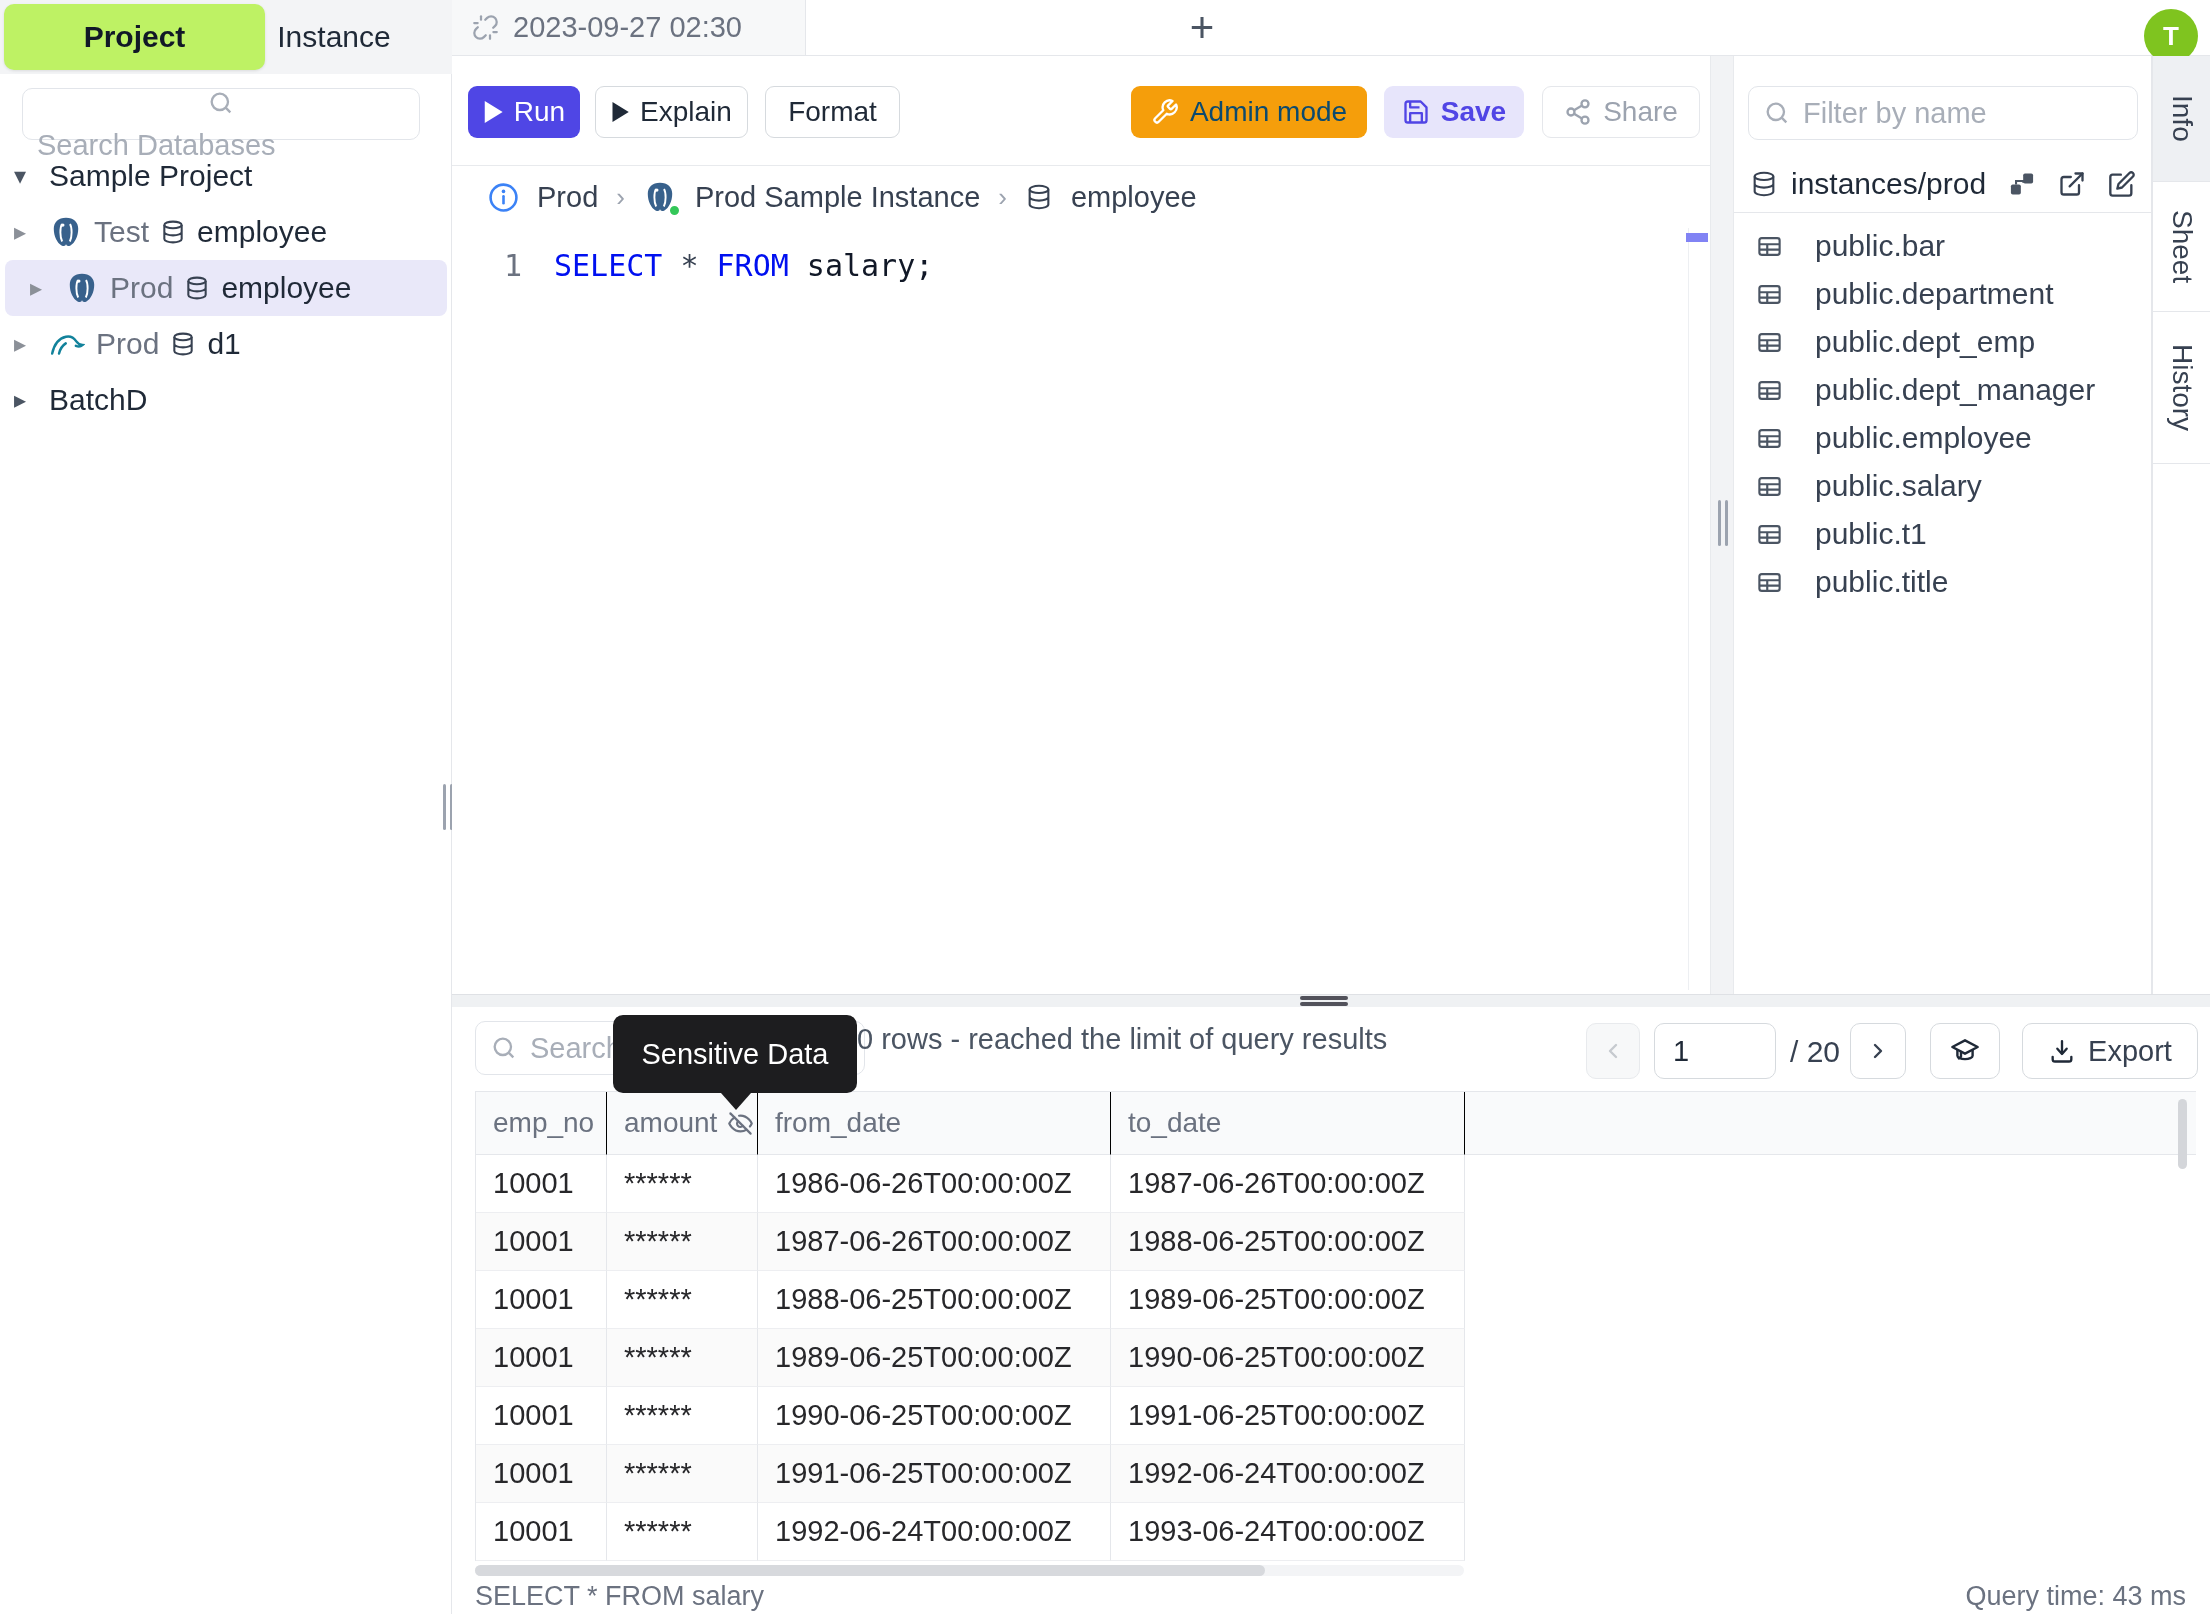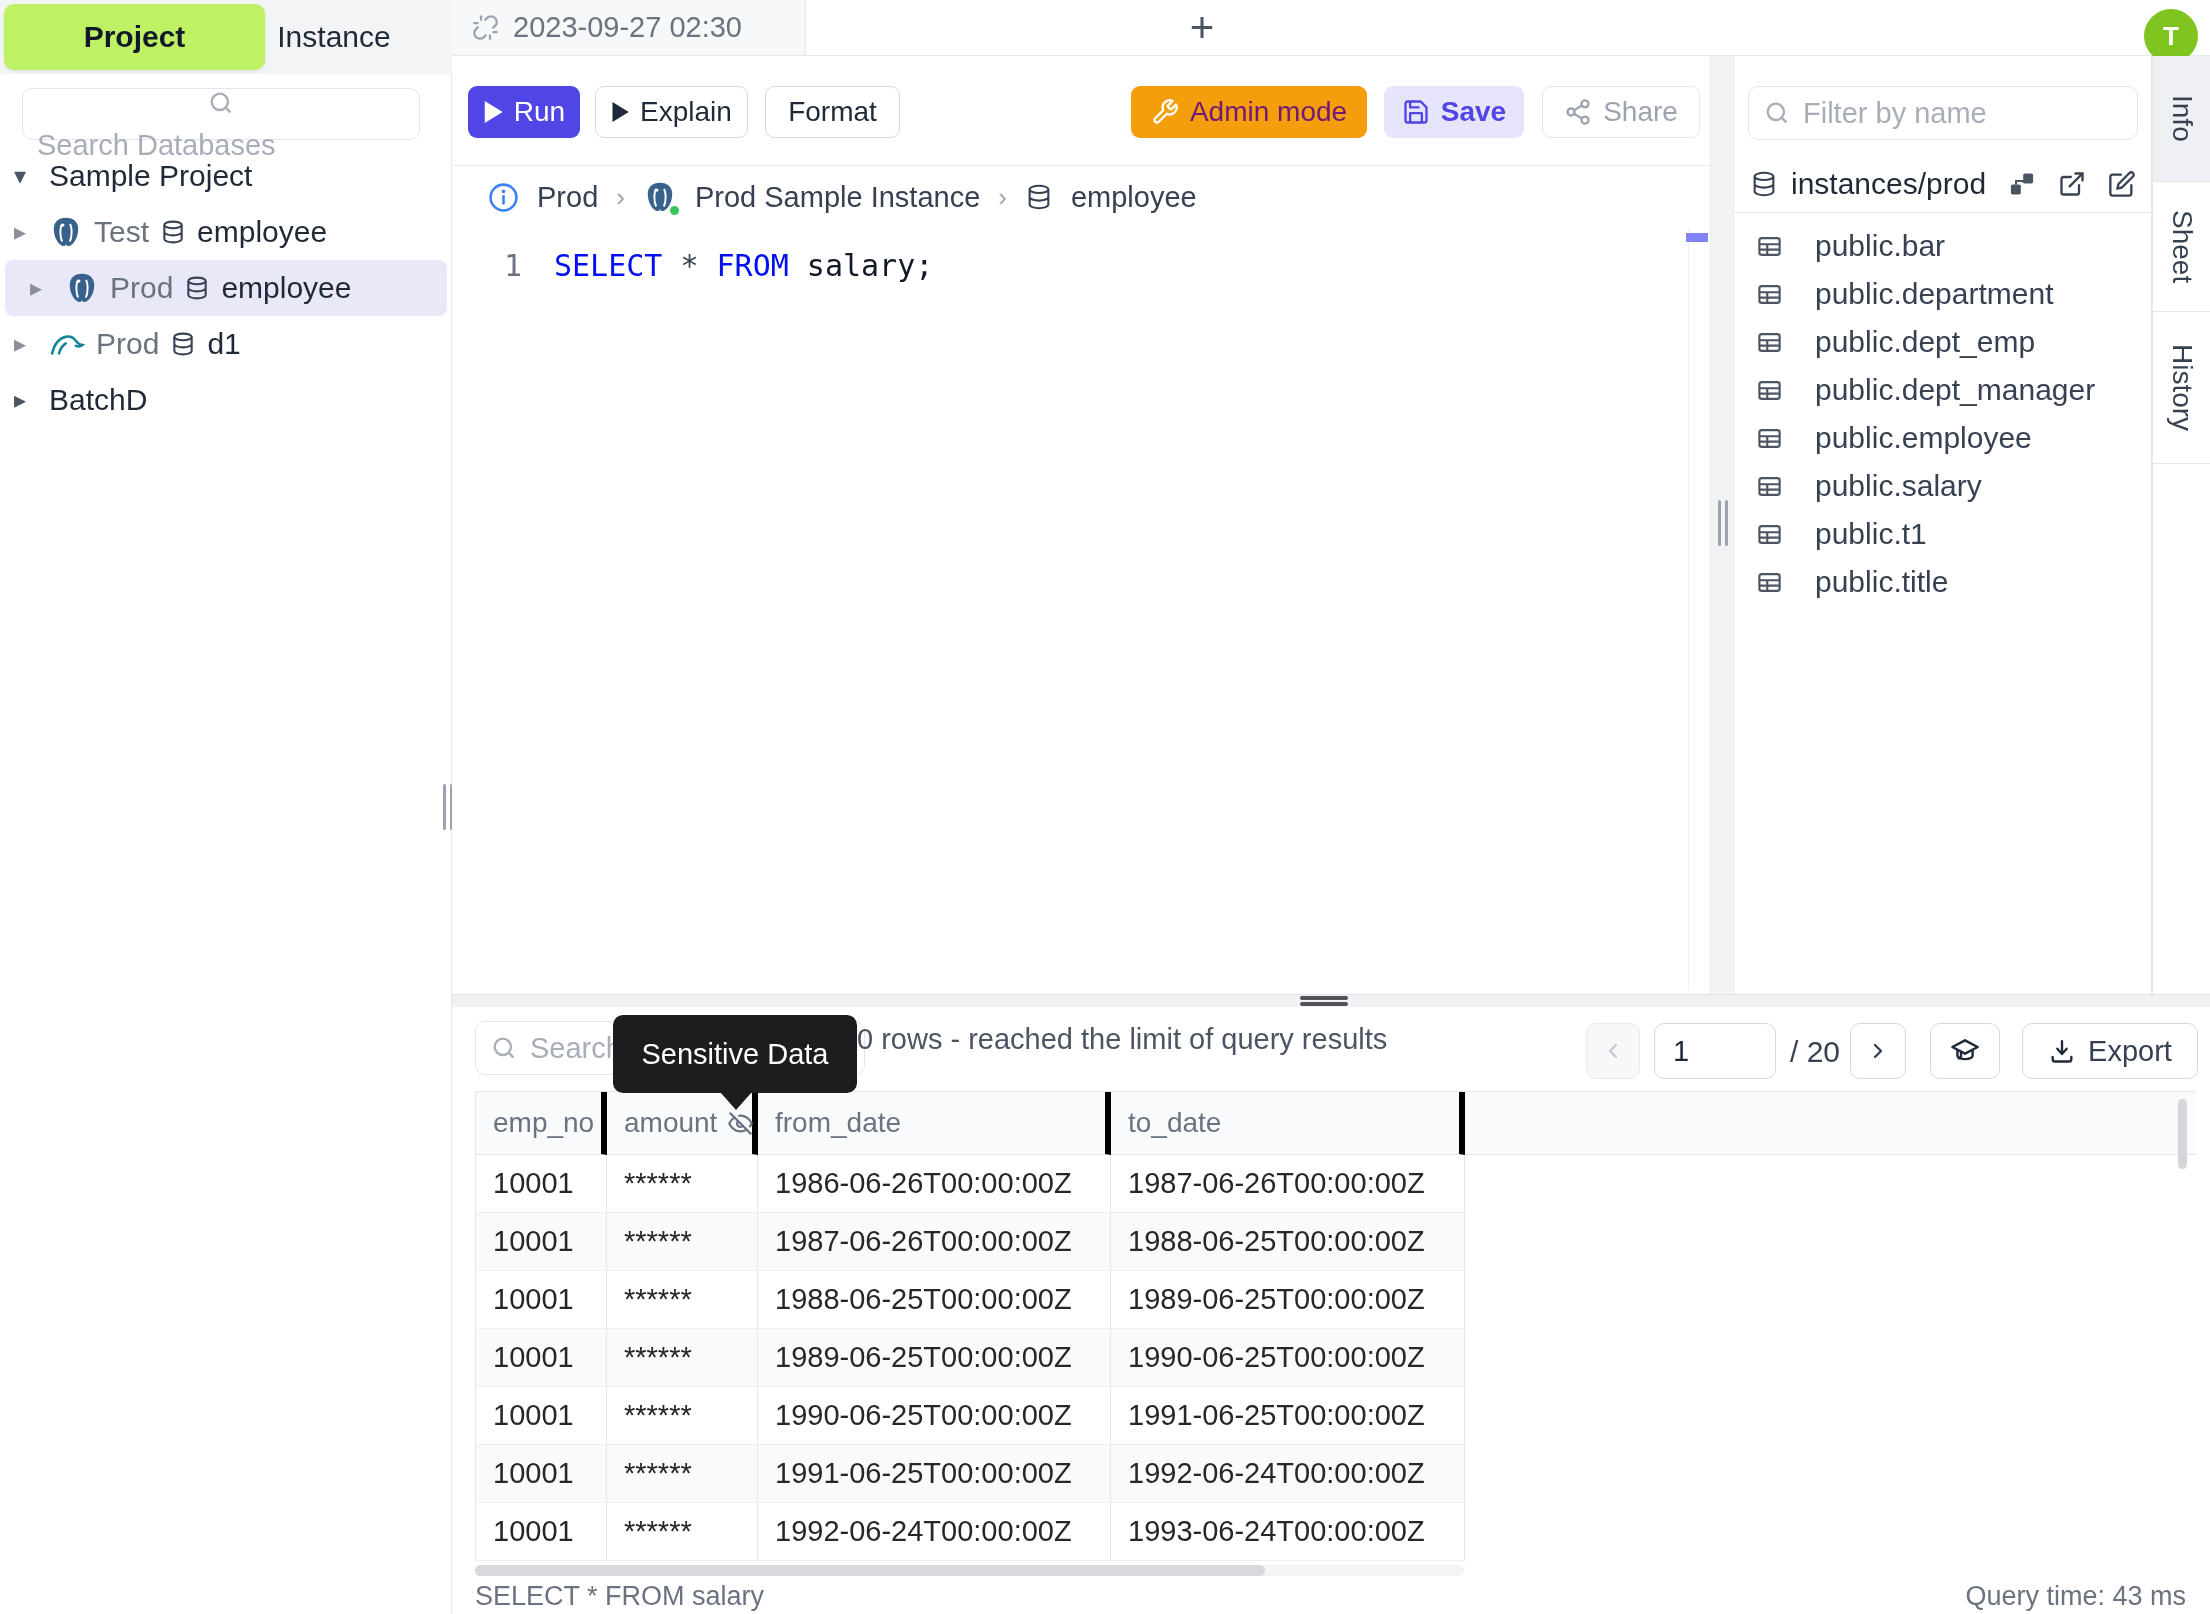--- a/index.html
+++ b/index.html
@@ -46,21 +46,21 @@
     font-size:26px; font-weight:600; }
 
   
   #toolbar { left:452px; top:56px; width:1258px; height:110px; background:#fff; border-bottom:1px solid #e8eaed; }
   .btn { position:absolute; top:30px; height:52px; border-radius:9px; display:flex; align-items:center;
     justify-content:center; gap:11px; font-size:28px; font-weight:500; border:1px solid transparent; cursor:pointer; }
   .btn-outline { background:#fff; border-color:#d6dade; color:#1f2937; }
   #run-btn { left:16px; width:112px; background:#4f46e5; color:#fff; }
   #explain-btn { left:143px; width:153px; }
   #format-btn { left:313px; width:135px; }
-  #admin-btn { left:679px; width:236px; background:#f59e0b; color:#701a75; }
+  #admin-btn { left:679px; width:236px; background:#f59e0b; color:#0c4a6e; }
   #save-btn { left:932px; width:140px; background:#e7e5fb; color:#5145e5; font-weight:600; }
   #share-btn { left:1090px; width:158px; color:#9ca3af; border-color:#e5e7eb; }
 
   
   #breadcrumb { left:452px; top:166px; width:1258px; height:62px; display:flex; align-items:center;
     gap:18px; padding-left:36px; font-size:29px; color:#374151; background:#fff; }
   .crumb-sep { color:#9ca3af; font-size:26px; }
   #pg-crumb-wrap { position:relative; }
   #pg-status-dot { position:absolute; right:-4px; bottom:-3px; width:13px; height:13px; border-radius:50%;
     background:#34c759; border:2px solid #fff; }
@@ -116,21 +116,21 @@
   #tooltip { position:absolute; left:161px; top:20px; width:244px; height:78px; background:#1d1d1f; border-radius:10px;
     color:#fff; font-size:29px; display:flex; align-items:center; justify-content:center; z-index:30; }
   #tooltip-arrow { position:absolute; left:269px; top:98px; width:0; height:0; z-index:30;
     border-left:15px solid transparent; border-right:15px solid transparent; border-top:17px solid #1d1d1f; }
 
   
   #grid { position:absolute; left:23px; top:96px; width:1721px; border-top:1px solid #e5e7eb; border-left:1px solid #e5e7eb;
     display:grid; grid-template-columns:131px 151px 353px 354px 1fr; }
   .hcell { height:63px; background:#f9fafb; color:#6b7280; font-size:28px; display:flex; align-items:center; gap:10px;
     padding-left:17px; border-bottom:1px solid #e5e7eb; }
-  .hcell.bordered { border-right:6px solid #000000;text-align:center; }
+  .hcell.bordered { border-right:1px solid #000000;text-align:center; }
   .cell { height:58px; font-size:29px; color:#27272a; display:flex; align-items:center; padding-left:17px;
     border-bottom:1px solid #edeef1; background:#fff; }
   .cell.bordered { border-right:1px solid #e5e7eb; }
   .row-even .cell { background:#fafafa; }
   .cell.filler, .row-even .cell.filler { background:#fff; border-bottom:none; }
 
   
   #v-scroll { position:absolute; left:1726px; top:104px; width:9px; height:70px; background:#d4d6da; border-radius:5px; }
   #h-scroll-track { position:absolute; left:23px; top:570px; width:989px; height:11px; background:#f3f4f6; border-radius:6px; }
   #h-scroll-thumb { position:absolute; left:0; top:0; width:790px; height:11px; background:#d7d9dd; border-radius:6px; }

